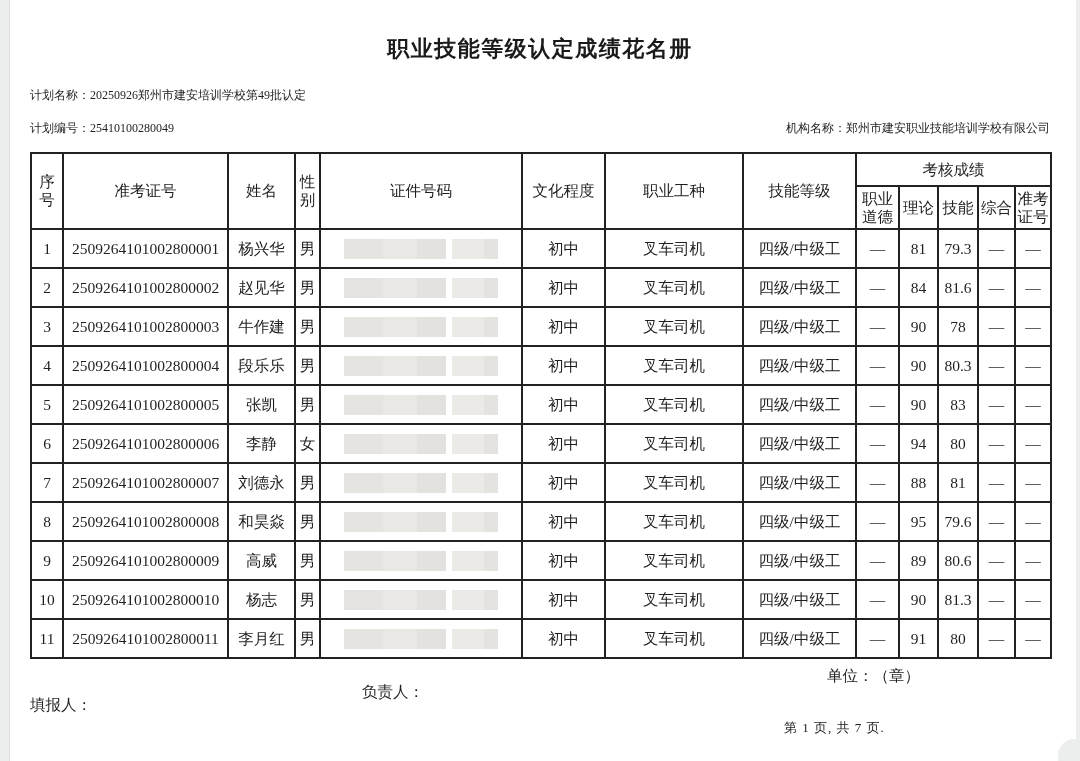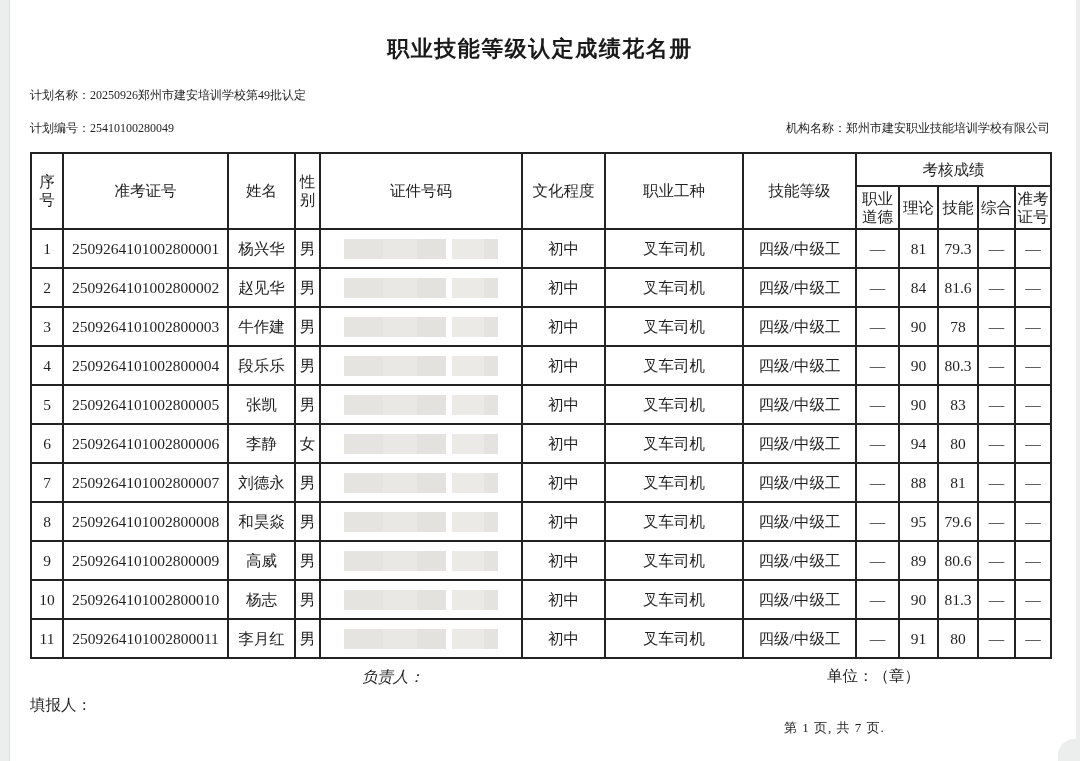--- a/index.html
+++ b/index.html
@@ -55,21 +55,21 @@
   .redact-a {
     display: inline-block; width: 102px; height: 20px;
     background: linear-gradient(90deg, #e6e4e1 0 38%, #eae8e5 38% 72%, #e4e2df 72%);
   }
   .redact-b {
     display: inline-block; width: 46px; height: 20px;
     background: linear-gradient(90deg, #eceae7 0 70%, #e5e3e0 70%);
   }
   .footer-line { position: absolute; top: 666px; left: 0; width: 1080px; font-size: 15.5px; }
   .footer-filler { position: absolute; left: 30px; top: 0; margin-top: 29px; }
-  .footer-manager { position: absolute; left: 362px; top: 1px; font-style: italic; }
+  .footer-manager { position: absolute; left: 362px; top: 16px; }
   .footer-unit { position: absolute; left: 827px; top: 0; }
   .page-indicator {
     position: absolute; left: 784px; top: 719px;
     font-size: 13px; letter-spacing: 1px;
   }
 </style>
 </head>
 <body>
 
 <div class="edge-left"></div>

